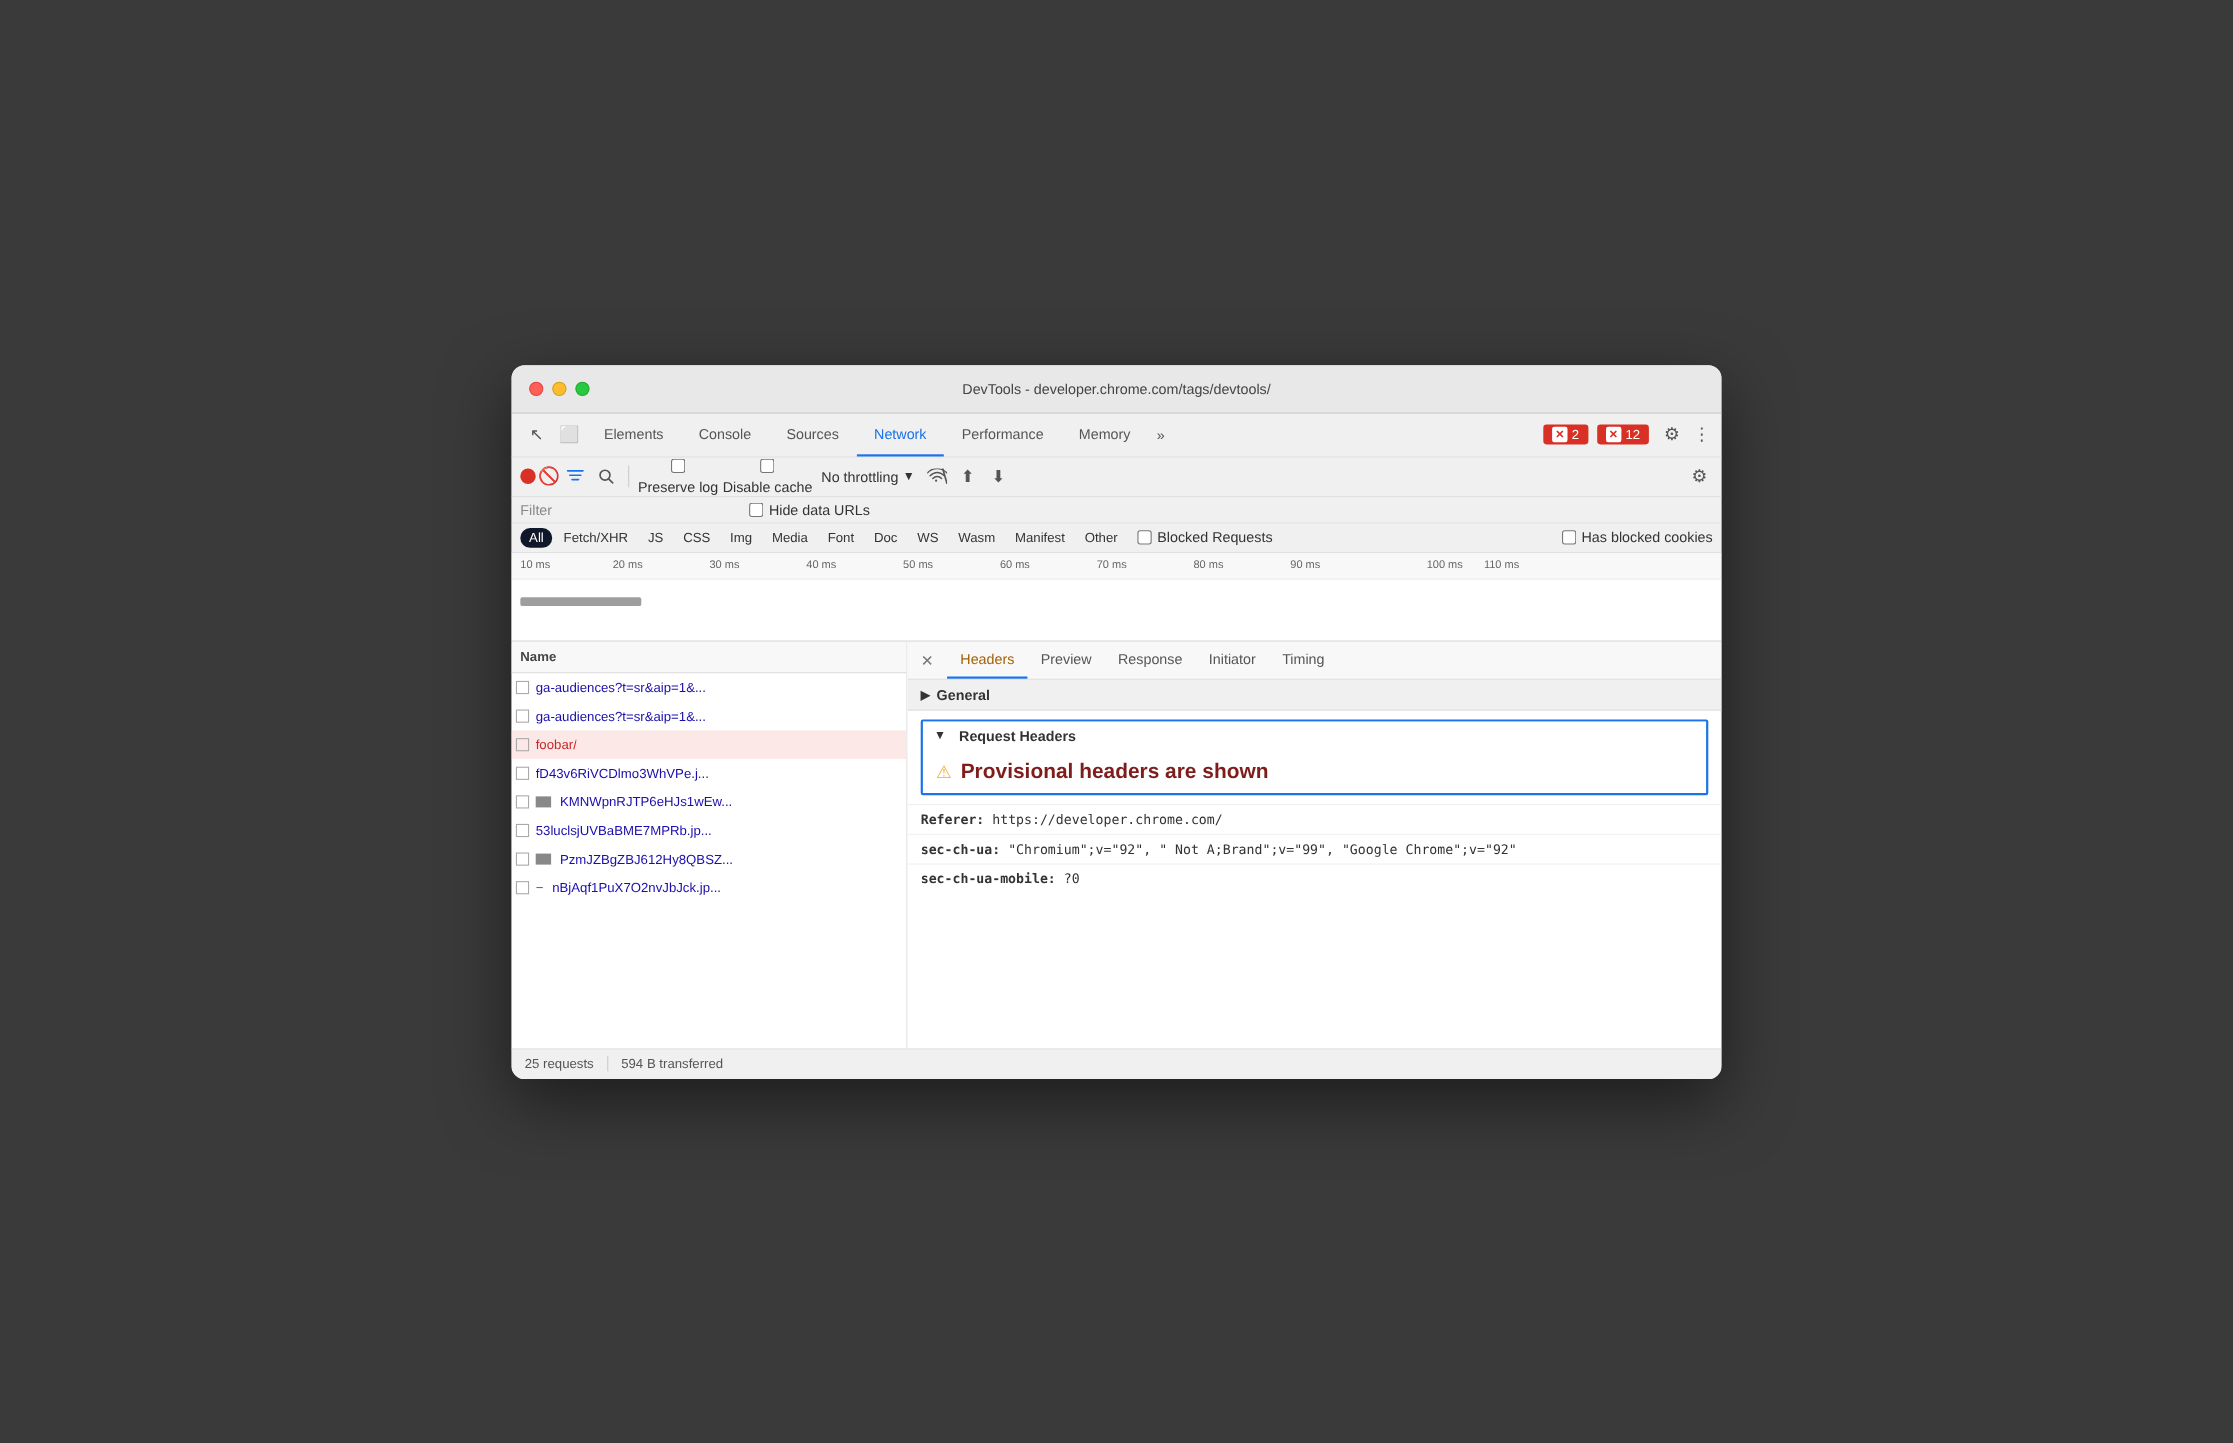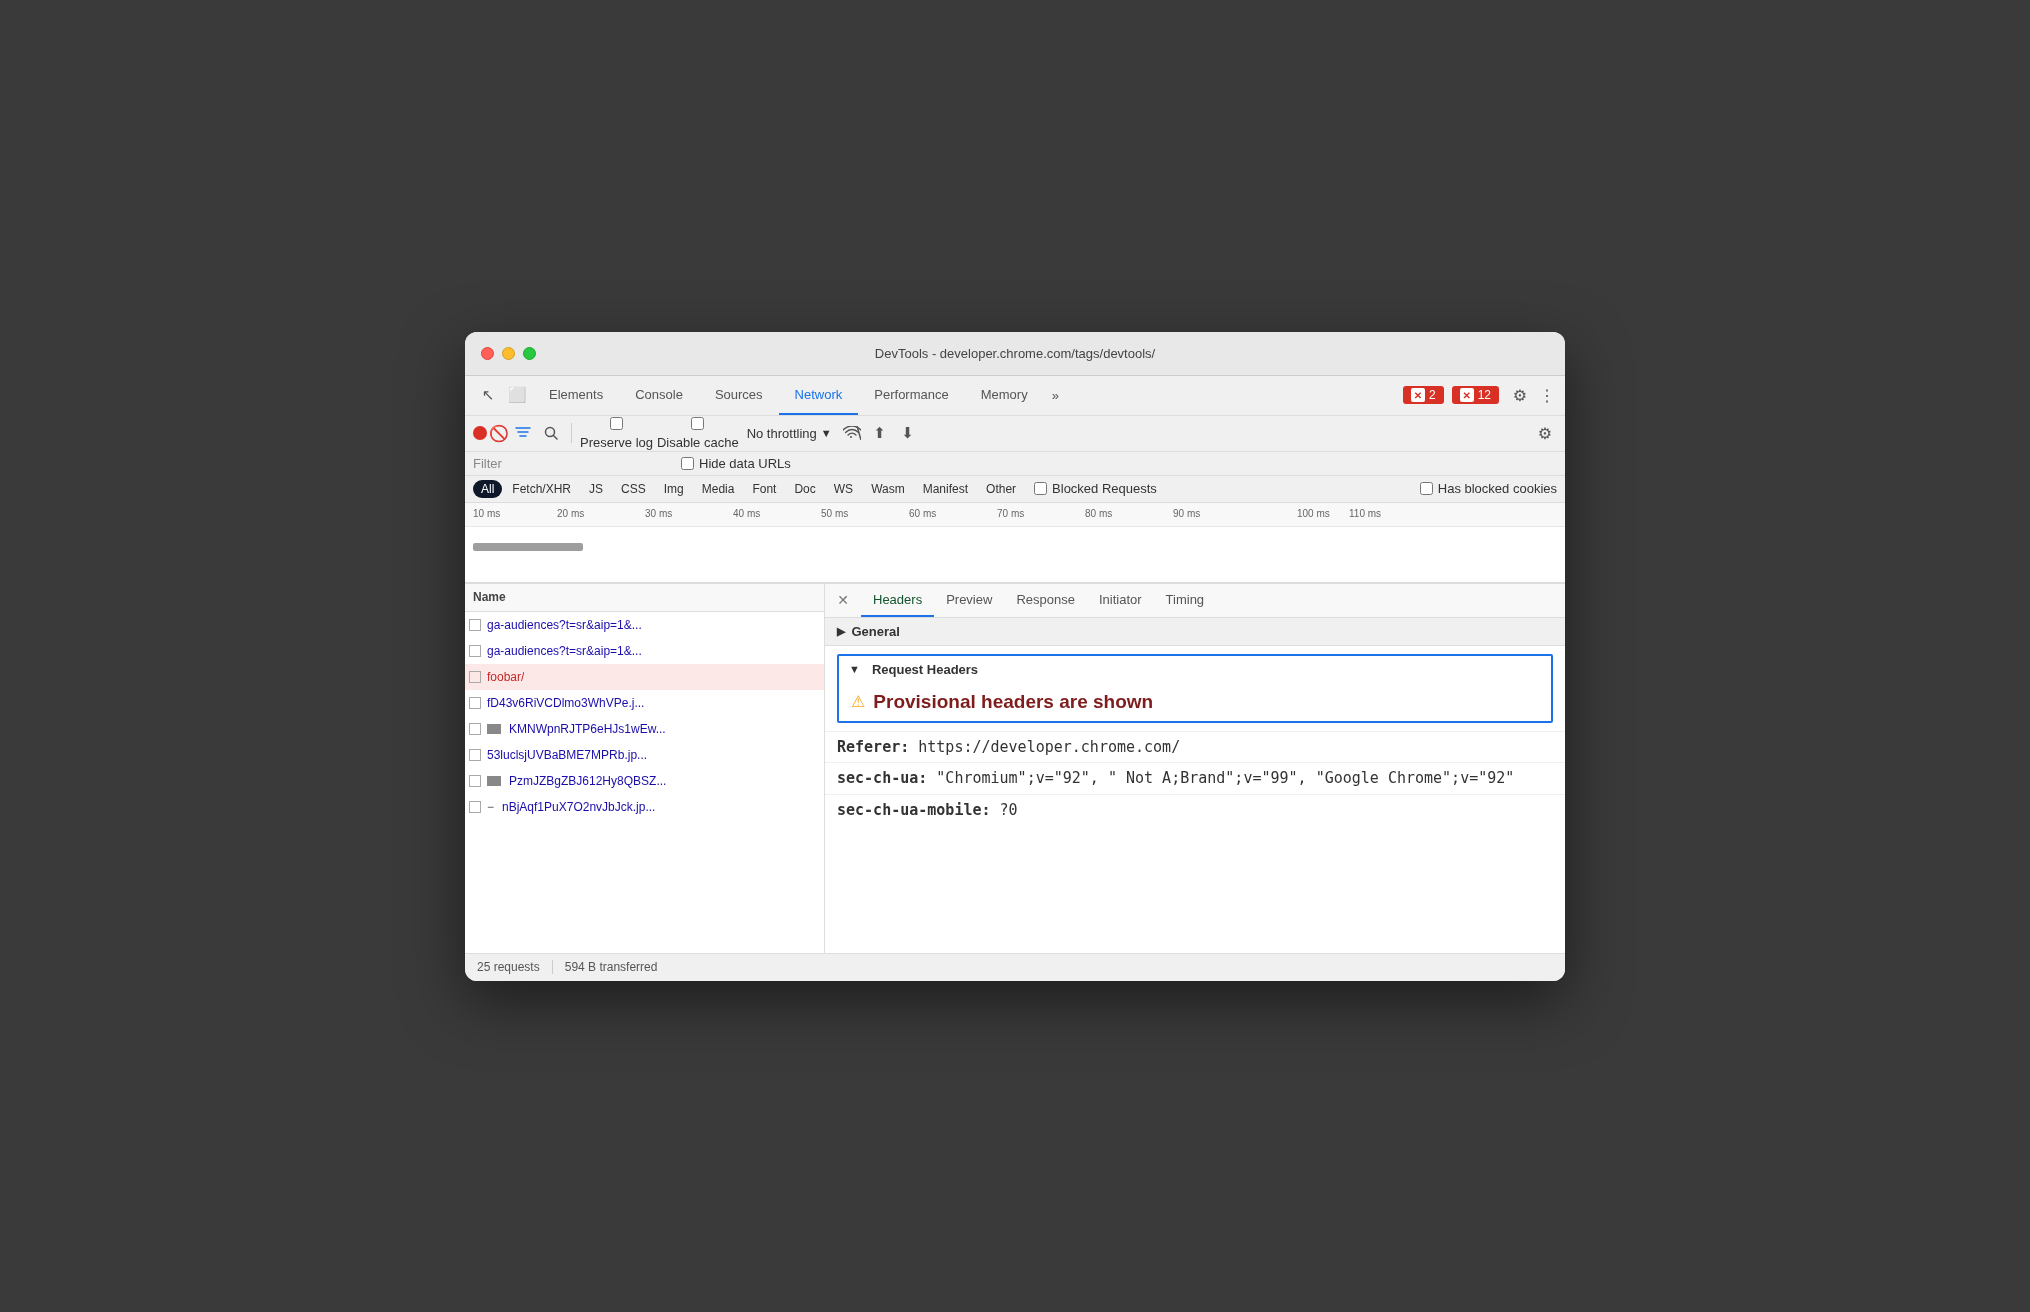--- a/index.html
+++ b/index.html
@@ -342,21 +342,21 @@
       padding: 0 12px;
       height: 34px;
       display: flex;
       align-items: center;
       font-size: 13px;
       color: #555;
       cursor: pointer;
       border-bottom: 2px solid transparent;
     }
     .detail-tab.active {
-      color: #14532d;
+      color: #a16207;
       border-bottom: 2px solid #1a73e8;
       justify-content: flex-end;
     }
     
     .detail-content {
       padding: 0;
     }
     .section-header {
       display: flex;
       align-items: center;
@@ -397,21 +397,21 @@
       color: #f9a825;
       font-size: 16px;
     }
     .provisional-text {
       font-size: 19px;
       font-weight: 700;
       color: #7f1d1d;
     }
     .header-entry {
       padding: 4px 12px;
-      font-size: 15px;
+      font-size: 12px;
       color: #333;
       font-family: 'Menlo', 'Monaco', monospace;
       line-height: 1.5;
       border-top: 1px solid #f0f0f0;
     }
     .header-key {
       font-weight: 700;
       color: #333;
     }
     .header-val {

